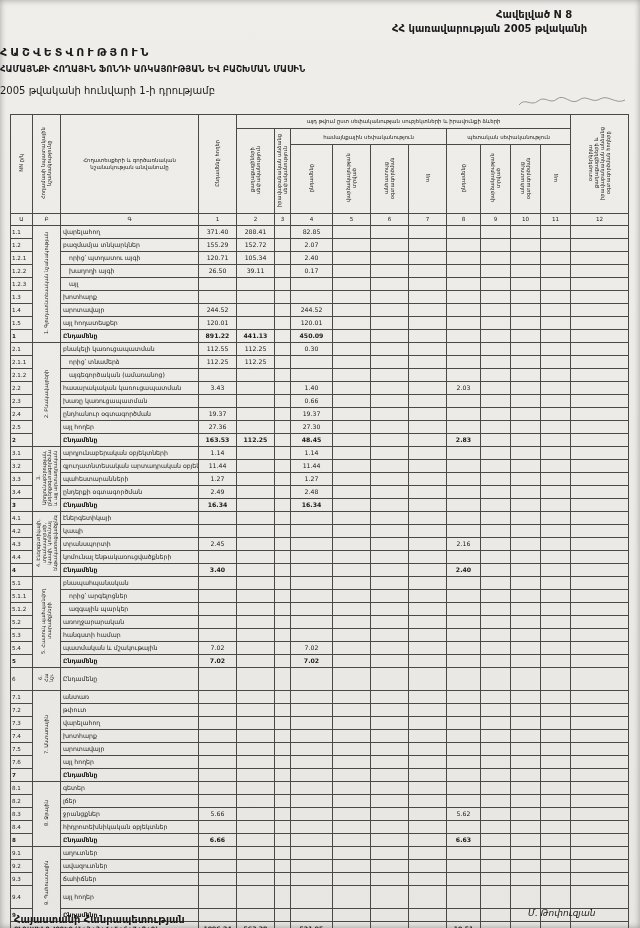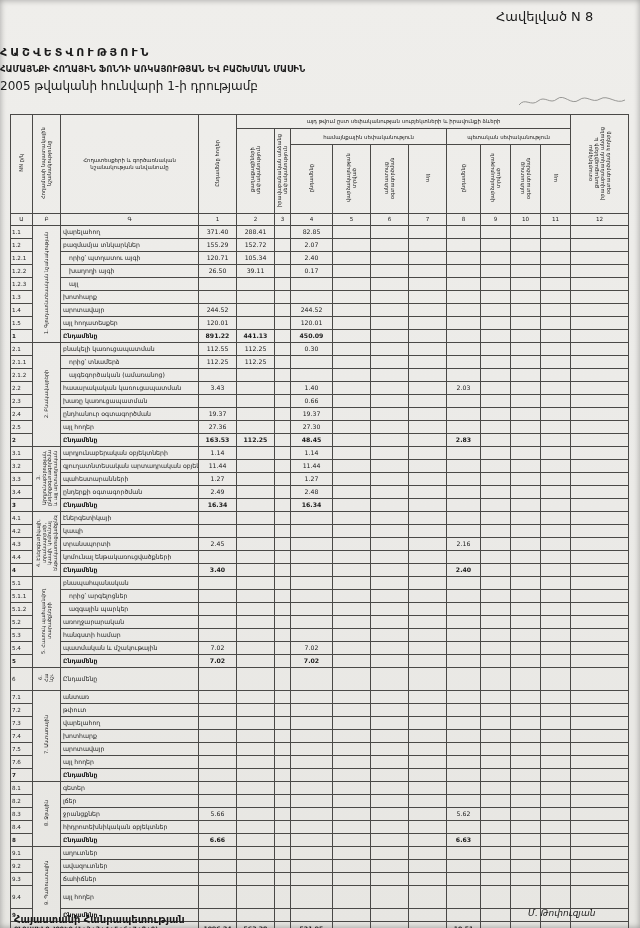--- a/index.html
+++ b/index.html
@@ -1,26 +1,26 @@
 <!DOCTYPE html>
 <html><head>
 <meta charset="utf-8">
 <style>
   html,body{margin:0;padding:0;background:#c9c7c3;}
   .page{position:relative;width:640px;height:928px;margin:0 auto;
         background:linear-gradient(180deg,#efeeeb 0%,#ebeae7 55%,#e7e6e2 100%);
         font-family:"DejaVu Sans",sans-serif;color:#1b1b1b;overflow:hidden;
         box-shadow:0 0 6px rgba(0,0,0,.35) inset;}
-  .appendix{position:absolute;top:8px;left:392px;width:240px;font-size:13px;
-            font-weight:normal;line-height:1.4;}
+  .appendix{position:absolute;top:8px;left:392px;width:240px;font-size:10px;
+            font-weight:bold;line-height:1.4;}
   .appendix .l0{padding-left:104px;}
   .title{position:absolute;top:46px;left:0;right:0;text-align:left;}
   .title .t0{font-size:11px;font-weight:bold;letter-spacing:3px;margin-bottom:4px;}
   .title .t1,.title .t2{font-size:8.6px;font-weight:bold;line-height:1.45;}
-  .title .t3{font-size:12px;margin-top:4px;}
+  .title .t3{font-size:10px;margin-top:10px;}
   .hand{position:absolute;top:92px;left:516px;opacity:.65;}
   .tablewrap{position:absolute;top:114px;left:10px;}
   table{border-collapse:collapse;table-layout:fixed;width:618px;}
   th,td{border:1px solid #4a4947;padding:0;overflow:hidden;}
   thead th{font-weight:normal;font-size:5.2px;line-height:1.12;text-align:center;
            vertical-align:middle;padding:1px;}
   .vert{writing-mode:vertical-rl;transform:rotate(180deg);display:inline-block;
         font-size:5.2px;line-height:1.15;max-height:80px;}
   .h3 th{height:56px;}
   .h3 .vert{max-height:52px;}
@@ -44,20 +44,21 @@
                line-height:1.55;margin-top:36px;}
   .footer-right{position:absolute;left:528px;top:868px;font-size:9px;font-style:italic;margin-top:40px;}
 </style>
 </head>
 <body>
 
 <div class="page">
 
   <div class="appendix">
     <div class="l0">Հավելված N 8</div>
+    <div>ՀՀ կառավարության 2005 թվականի</div>
   </div>
 
   <svg class="hand" width="112" height="20" viewBox="0 0 112 20">
     <path d="M3 13 C9 5, 15 15, 22 9 S 34 13, 41 7 S 55 14, 63 8 S 76 12, 84 7 S 100 13, 109 8" fill="none" stroke="#5a5a58" stroke-width="0.9"></path>
   </svg>
 
   <div class="title">
     <div class="t0">ՀԱՇՎԵՏՎՈՒԹՅՈՒՆ</div>
     <div class="t2">ՀԱՄԱՅՆՔԻ ՀՈՂԱՅԻՆ ՖՈՆԴԻ ԱՌԿԱՅՈՒԹՅԱՆ ԵՎ ԲԱՇԽՄԱՆ ՄԱՍԻՆ</div>
     <div class="t3">2005 թվականի հունվարի 1-ի դրությամբ</div>

